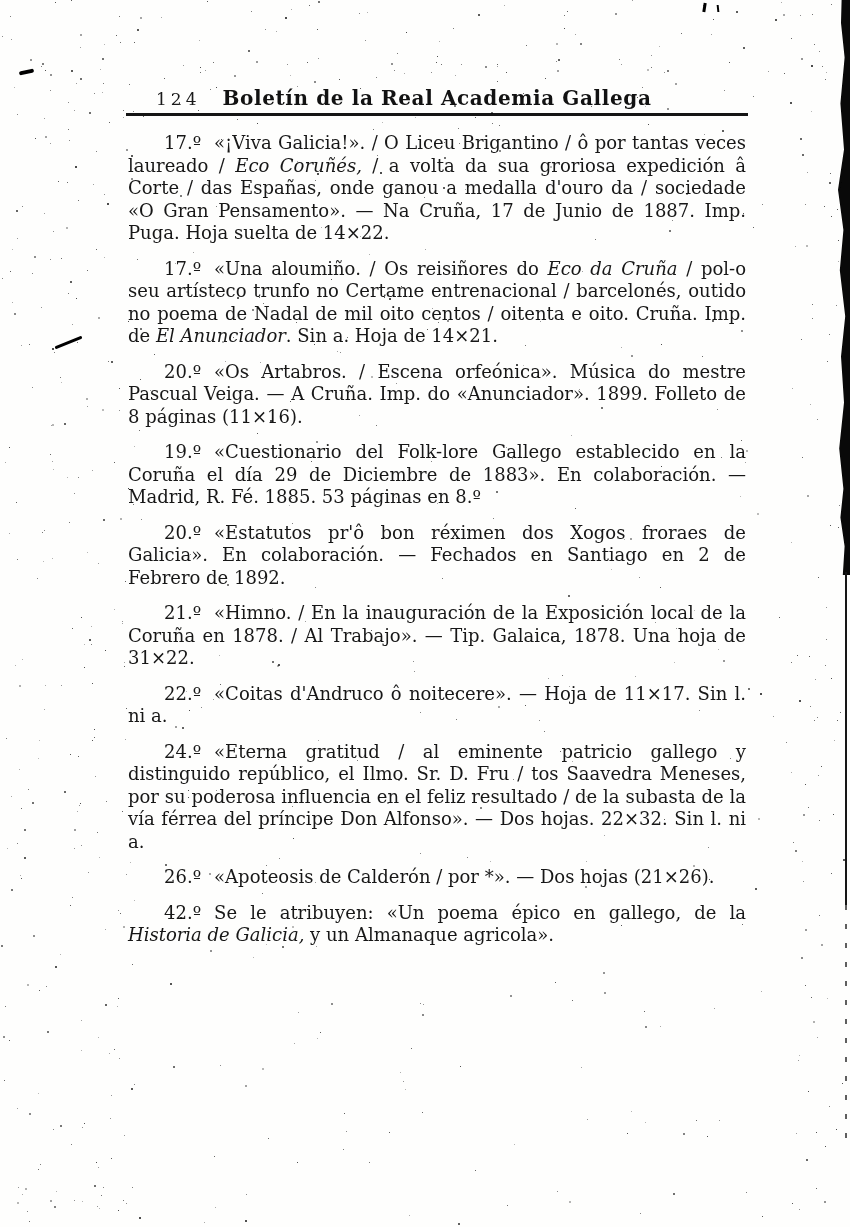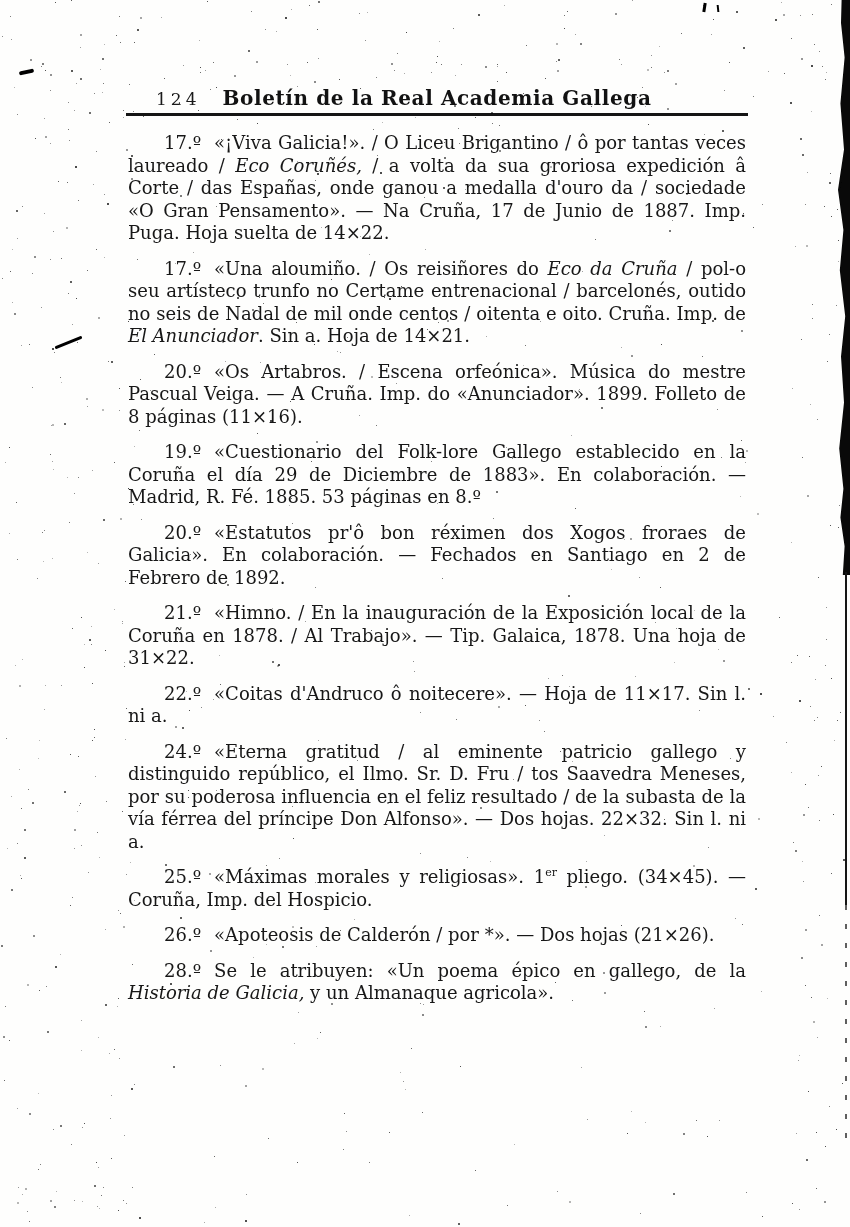--- a/index.html
+++ b/index.html
@@ -71,41 +71,40 @@
 
   <div class="header">
     <span class="page-number">124</span>
     <div class="title">Boletín de la Real Academia Gallega</div>
   </div>
   <div class="rule"></div>
 
   <div class="content">
     <p class="entry"><span class="num">17.º</span><span class="entry-text"><span>«¡Viva Galicia!». / O Liceu Brigantino / ô por tantas veces laureado / </span><i>Eco Coruñés,</i><span> / a volta da sua groriosa expedición â Corte / das Españas, onde ganou a medalla d'ouro da / sociedade «O Gran Pensamento». — Na Cruña, 17 de Junio de 1887. Imp. Puga. Hoja suelta de 14×22.</span></span></p>
 
-    <p class="entry"><span class="num">17.º</span><span class="entry-text"><span>«Una aloumiño. / Os reisiñores do </span><i>Eco da Cruña</i><span> / pol-o seu artísteco trunfo no Certame entrenacional / barcelonés, outido no seis de Nadal de mil onde centos / oitenta e oito. Cruña. Imp. de </span><i>El Anunciador</i><span>. Sin a. Hoja de 14×21.</span></span></p>
+    <p class="entry"><span class="num">17.º</span><span class="entry-text"><span>«Una aloumiño. / Os reisiñores do </span><i>Eco da Cruña</i><span> / pol-o seu artísteco trunfo no Certame entrenacional / barcelonés, outido no poema de Nadal de mil oito centos / oitenta e oito. Cruña. Imp. de </span><i>El Anunciador</i><span>. Sin a. Hoja de 14×21.</span></span></p>
 
     <p class="entry"><span class="num">20.º</span><span class="entry-text"><span>«Os Artabros. / Escena orfeónica». Música do mestre Pascual Veiga. — A Cruña. Imp. do «Anunciador». 1899. Folleto de 8 páginas (11×16).</span></span></p>
 
     <p class="entry"><span class="num">19.º</span><span class="entry-text"><span>«Cuestionario del Folk-lore Gallego establecido en la Coruña el día 29 de Diciembre de 1883». En colaboración. — Madrid, R. Fé. 1885. 53 páginas en 8.º</span></span></p>
 
     <p class="entry"><span class="num">20.º</span><span class="entry-text"><span>«Estatutos pr'ô bon réximen dos Xogos froraes de Galicia». En colaboración. — Fechados en Santiago en 2 de Febrero de 1892.</span></span></p>
 
     <p class="entry"><span class="num">21.º</span><span class="entry-text"><span>«Himno. / En la inauguración de la Exposición local de la Coruña en 1878. / Al Trabajo». — Tip. Galaica, 1878. Una hoja de 31×22.</span></span></p>
 
     <p class="entry"><span class="num">22.º</span><span class="entry-text"><span>«Coitas d'Andruco ô noitecere». — Hoja de 11×17. Sin l. ni a.</span></span></p>
 
 
     <p class="entry"><span class="num">24.º</span><span class="entry-text"><span>«Eterna gratitud / al eminente patricio gallego y distinguido repúblico, el Ilmo. Sr. D. Fru / tos Saavedra Meneses, por su poderosa influencia en el feliz resultado / de la subasta de la vía férrea del príncipe Don Alfonso». — Dos hojas. 22×32. Sin l. ni a.</span></span></p>
 
-    <p class="entry"><span class="num">25.º</span><span class="entry-text"><span>«Máximas morales y religiosas». 1</span><sup>er</sup><span> pliego. (34×45). — Coruña, Imp. del Hospicio.</span></span></p>
 
     <p class="entry"><span class="num">26.º</span><span class="entry-text"><span>«Apoteosis de Calderón / por *». — Dos hojas (21×26).</span></span></p>
 
 
-    <p class="entry"><span class="num">28.º</span><span class="entry-text"><span>Se le atribuyen: «Un poema épico en gallego, de la </span><i>Historia de Galicia,</i><span> y un Almanaque agricola».</span></span></p>
+    <p class="entry"><span class="num">42.º</span><span class="entry-text"><span>Se le atribuyen: «Un poema épico en gallego, de la </span><i>Historia de Galicia,</i><span> y un Almanaque agricola».</span></span></p>
   </div>
 
   <div class="band-top"></div>
   <div class="band-line"></div>
   <div class="band-dots"></div>
   <div class="stroke-mark"></div>
   <div class="blob-mark"></div>
   <div class="tick-mark-a"></div>
   <div class="tick-mark-b"></div>
   <div id="noise">

